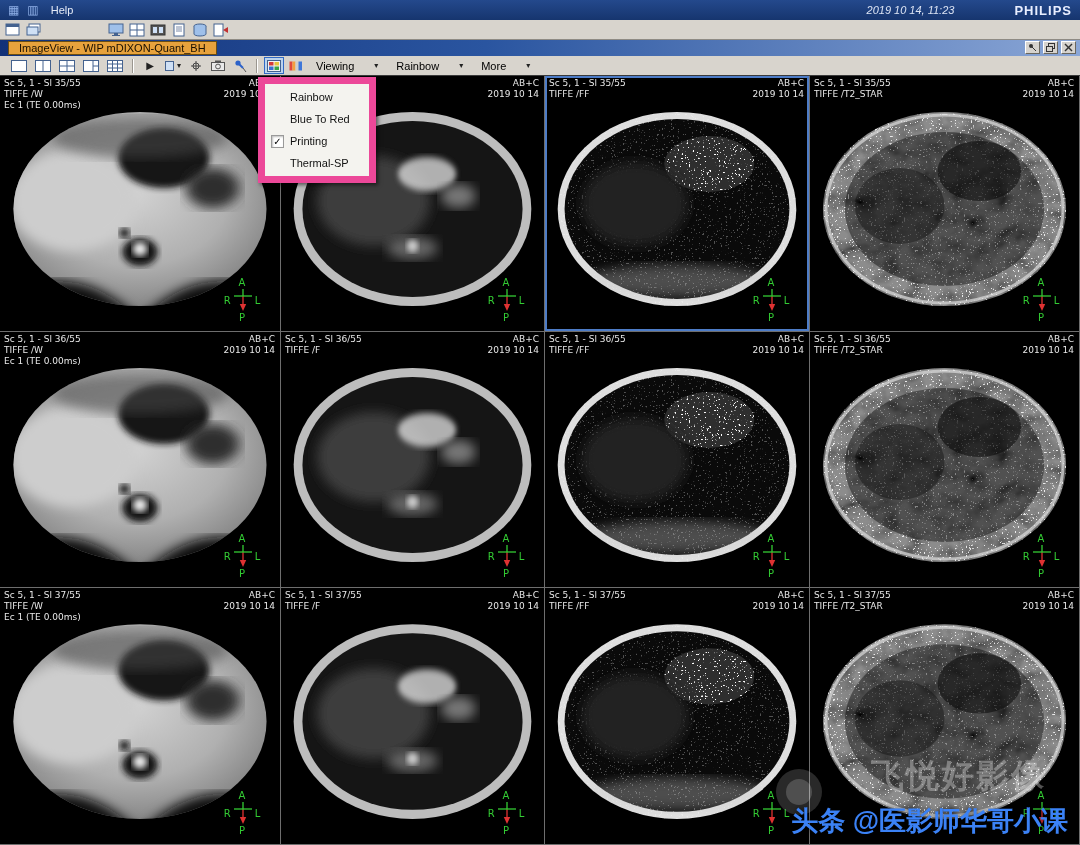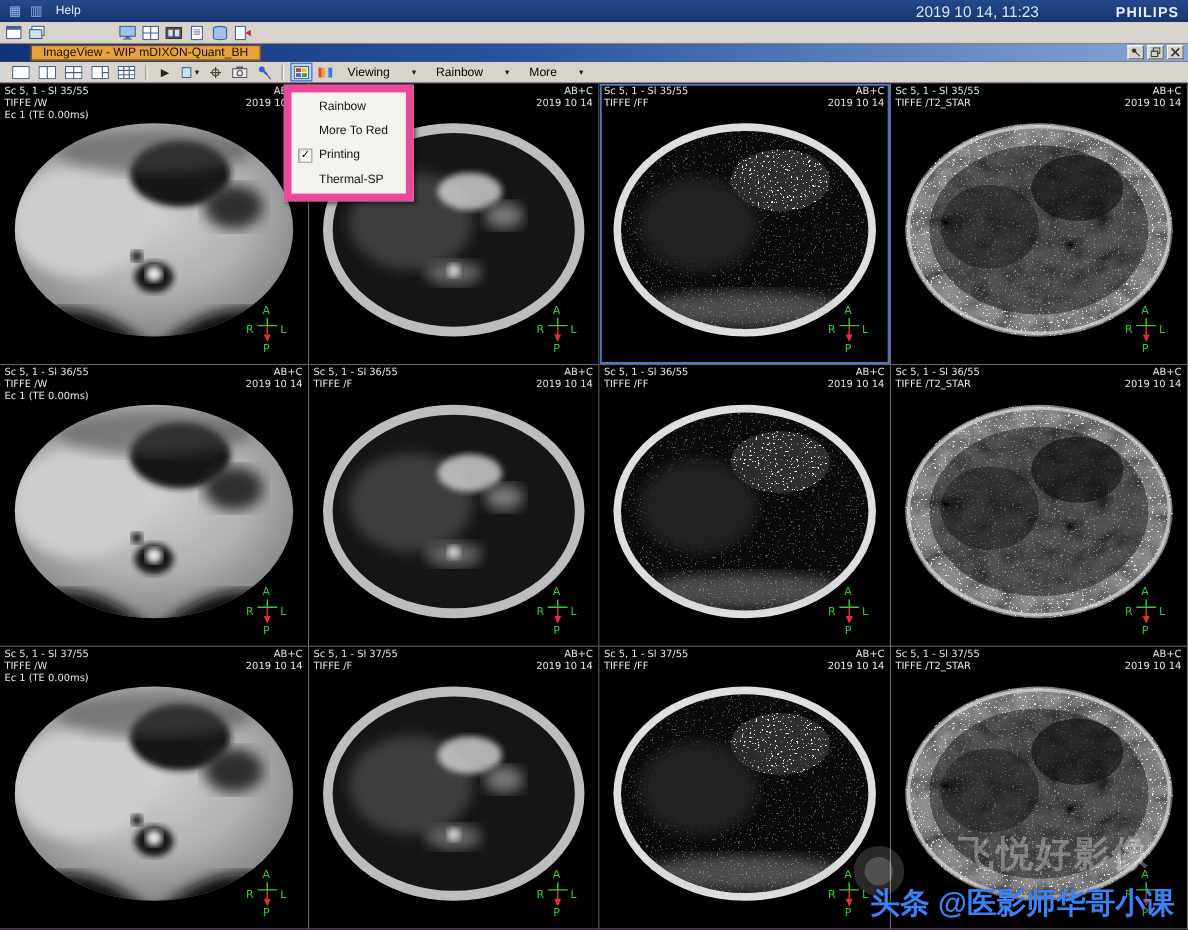--- a/index.html
+++ b/index.html
@@ -6,33 +6,33 @@
   html,body { width:1080px; height:845px; overflow:hidden; background:#000;
     font-family:"Liberation Sans", sans-serif; }
   #screen { position:relative; width:1080px; height:845px; }
 
   
   .menubar { height:20px; background:linear-gradient(#24498c,#16356e);
     display:flex; align-items:center; padding:0 8px; gap:8px; }
   .mb-icon { color:#8fb0e8; font-size:12px; line-height:12px; cursor:default; }
   .mb-help { color:#e6ecf8; font-size:11px; margin-left:4px; }
   .mb-spacer { flex:1; }
-  .mb-clock { color:#dce4f4; font-size:14px; margin-right:18px; }
+  .mb-clock { color:#dce4f4; font-size:11px; margin-right:8px;font-style:italic; }
   .mb-brand { color:#e8eeff; font-size:13px; font-weight:bold; letter-spacing:1px;margin-left:44px; }
 
   
   .sysbar { height:20px; background:#d8d4cd; border-bottom:1px solid #8f8b84;
     display:flex; align-items:center; padding:0 5px; gap:5px; }
   .sicon { display:inline-flex; align-items:center; }
   .sgap { width:56px; }
 
   
   .titlebar { height:16px; background:linear-gradient(90deg,#123178 0%,#2a55a0 45%,#8aa6d6 100%);
     display:flex; align-items:center; position:relative; }
-  .titletab { margin-left:28px; background:#e7a23c; border:1px solid #6b4e12;
+  .titletab { margin-left:8px; background:#e7a23c; border:1px solid #6b4e12;
     color:#1a1000; font-size:11px; line-height:12px; padding:0 10px; height:14px;
     white-space:nowrap; }
   .win-btns { position:absolute; right:4px; top:1px; display:flex; gap:3px; }
   .wbtn { width:15px; height:13px; background:#d6d3ce; border:1px solid;
     border-color:#fff #6a675f #6a675f #fff; display:inline-flex;
     align-items:center; justify-content:center; }
 
   
   .toolbar { height:20px; background:#d8d4cd; border-bottom:1px solid #3a3a3a;
     display:flex; align-items:center; padding:0 8px; gap:2px; }
@@ -744,21 +744,21 @@
       </div>
     </div>
 
   <div class="cmenu" id="cmenu">
       <div class="cmenu-item">
         <span class="cchk "></span>
         <span class="clabel">Rainbow</span>
       </div>
       <div class="cmenu-item">
         <span class="cchk "></span>
-        <span class="clabel">More To Red</span>
+        <span class="clabel">Blue To Red</span>
       </div>
       <div class="cmenu-item">
         <span class="cchk on">✓</span>
         <span class="clabel">Printing</span>
       </div>
       <div class="cmenu-item">
         <span class="cchk "></span>
         <span class="clabel">Thermal-SP</span>
       </div>
     </div>

